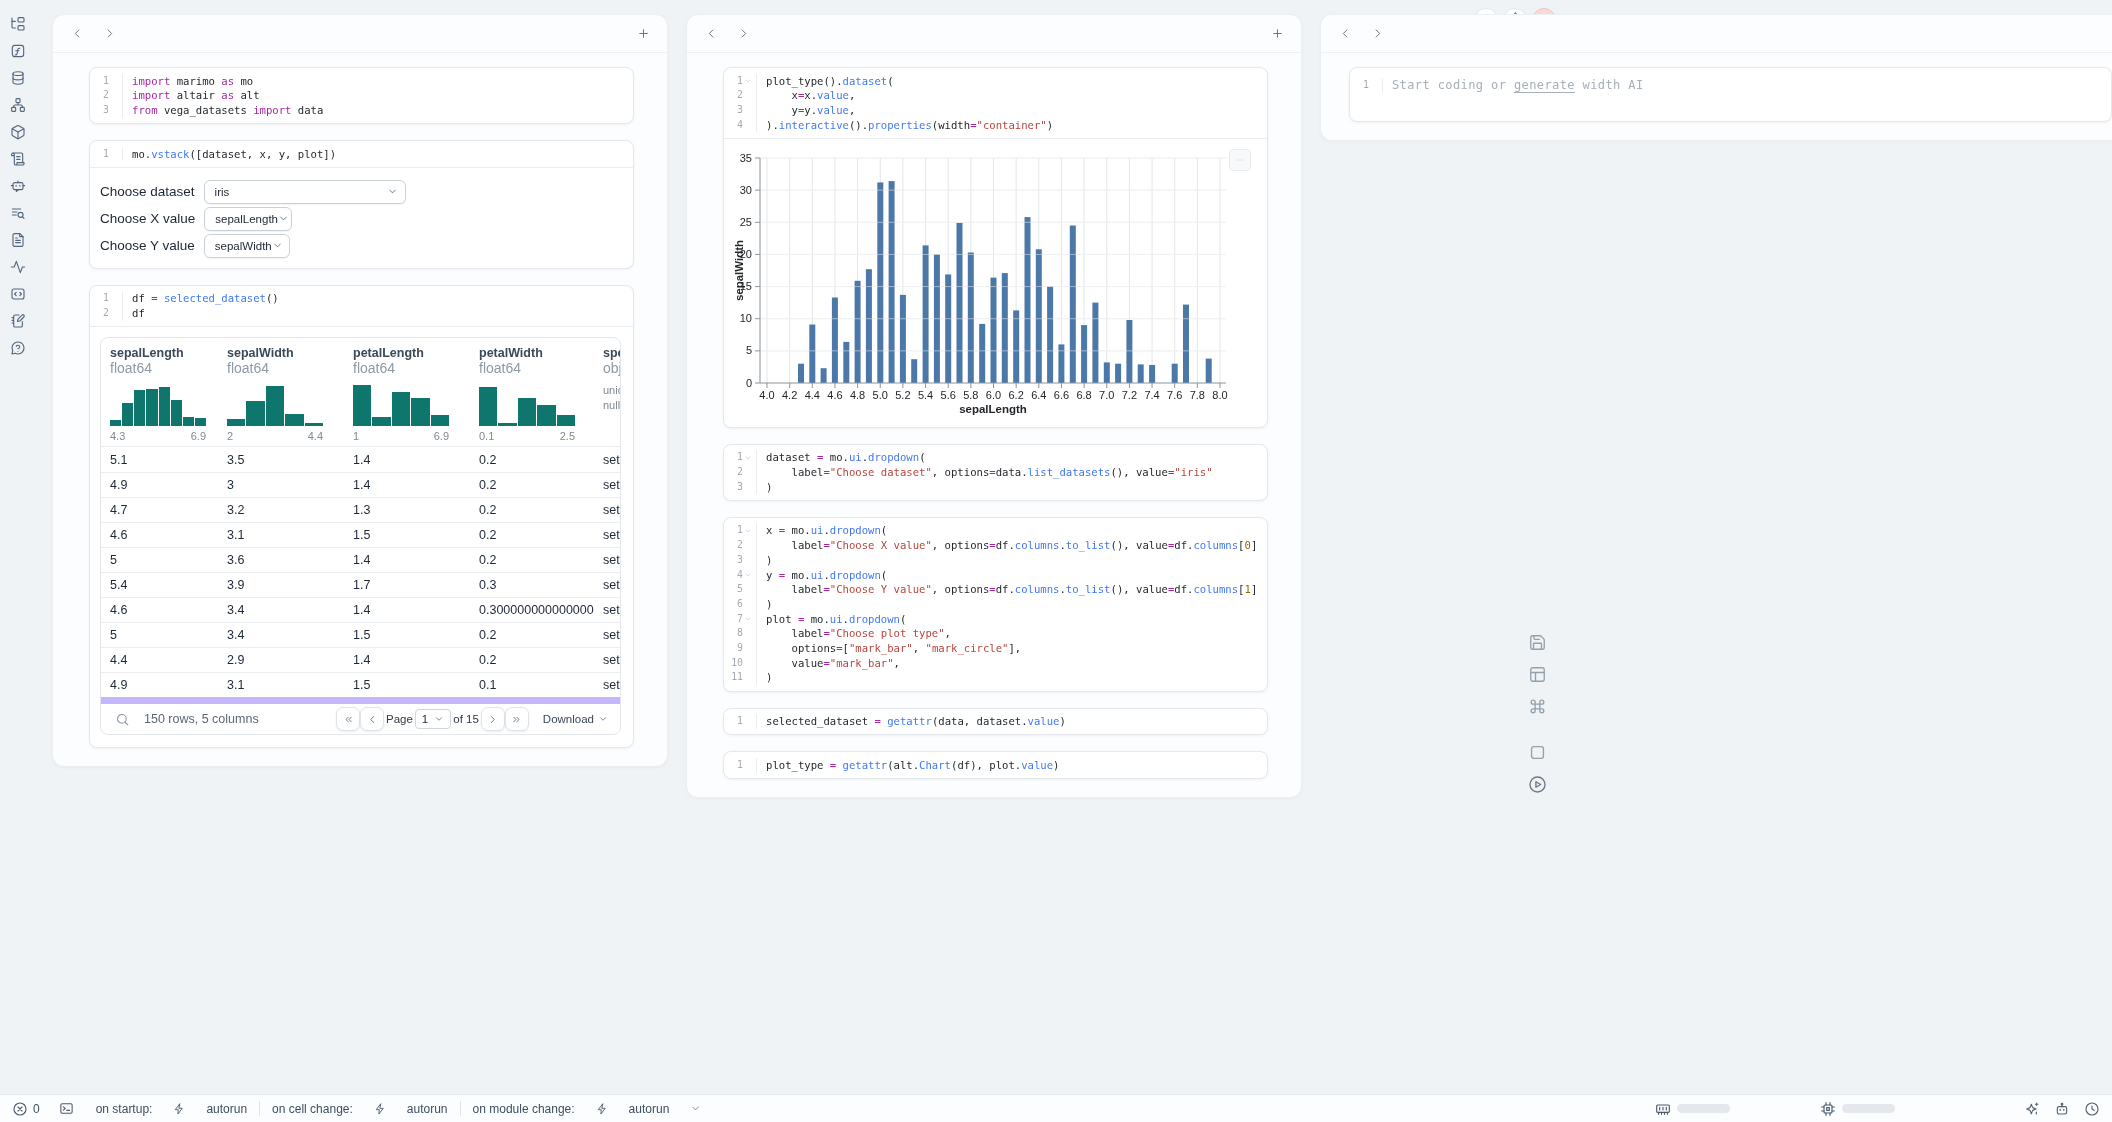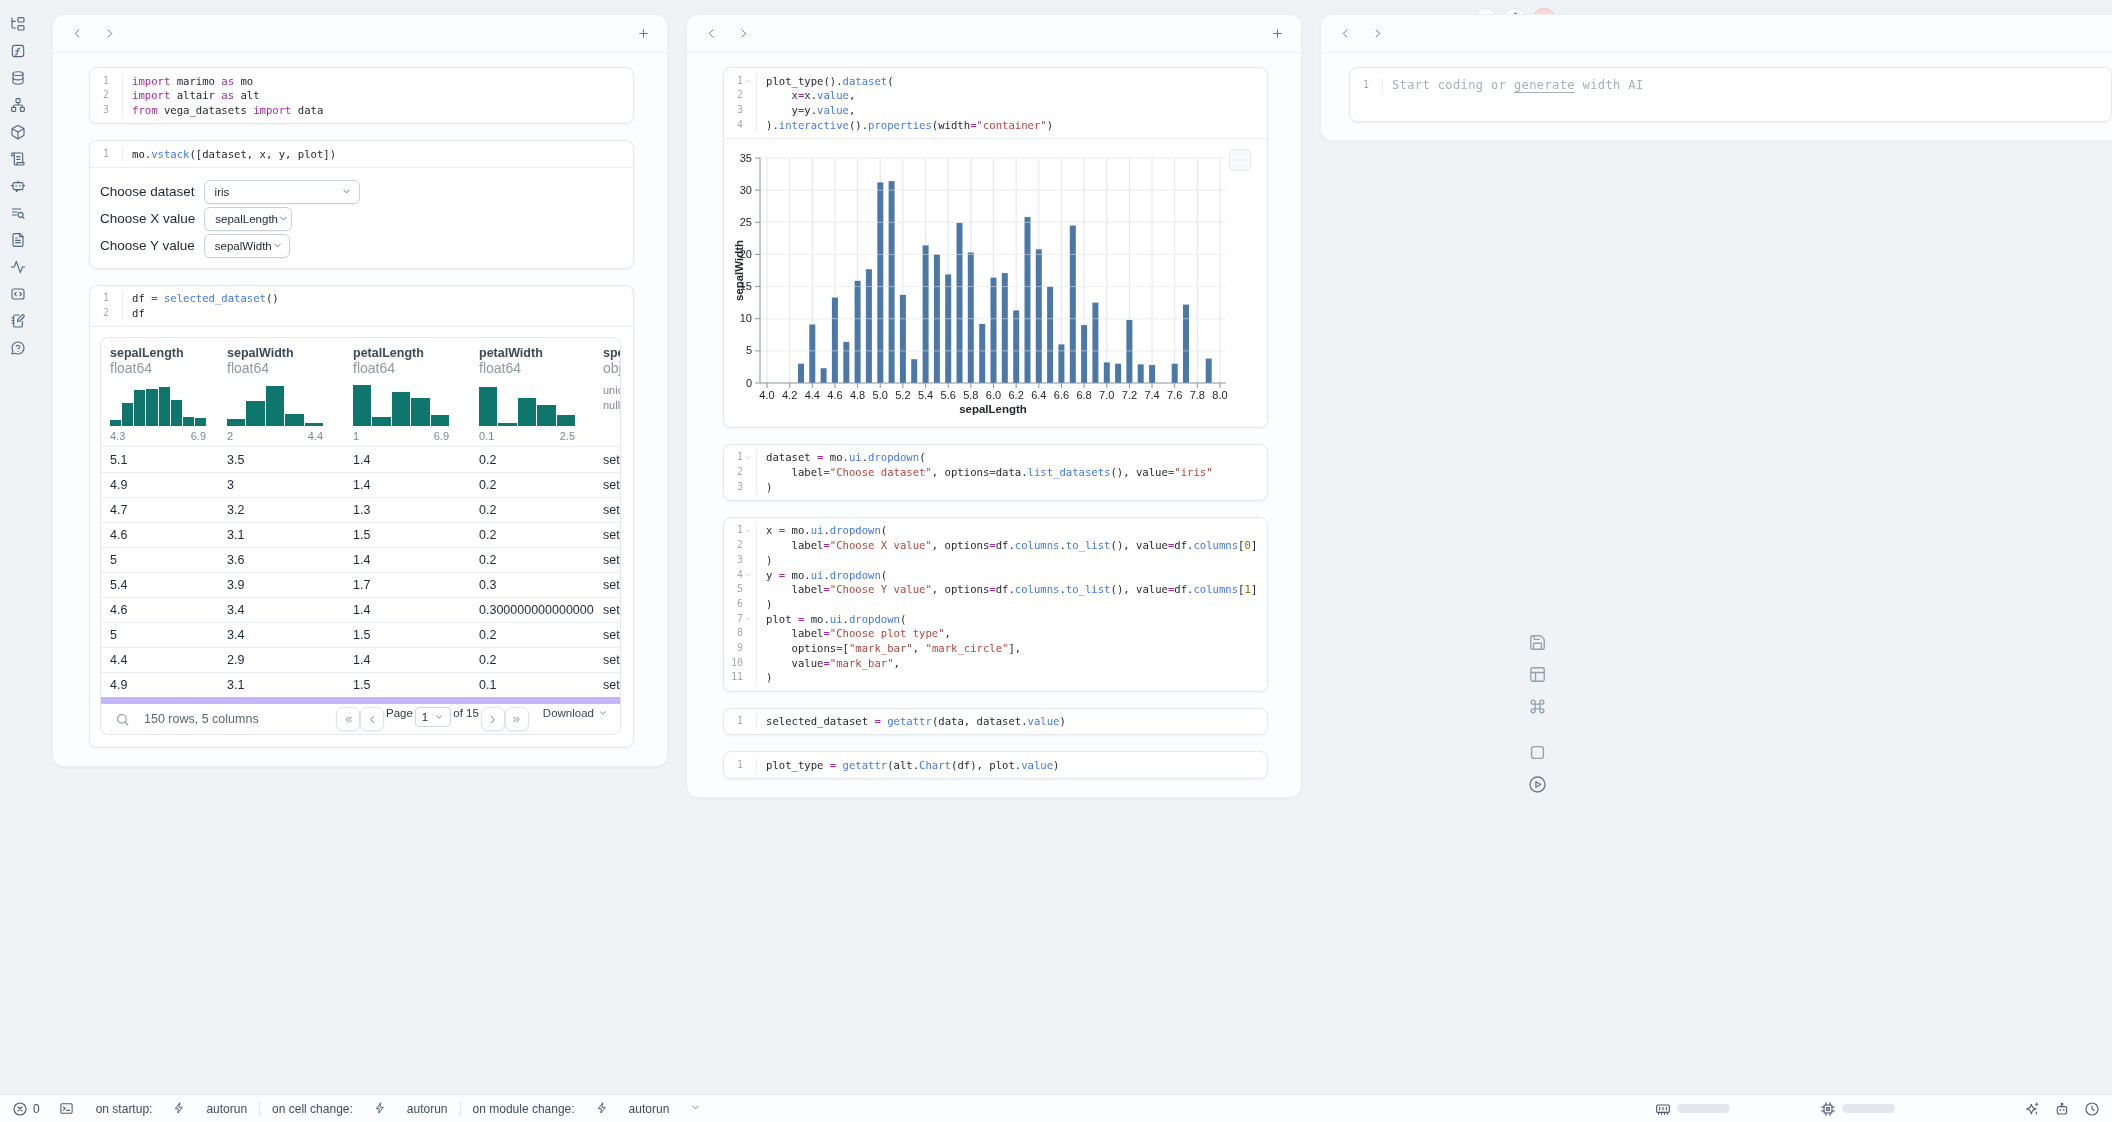--- a/index.html
+++ b/index.html
@@ -56,21 +56,21 @@
   .t-hist i{flex:1;display:block}
   .t-minmax{display:flex;justify-content:space-between;width:96px;font-size:11px;color:#7d8995;margin-top:4px;line-height:12px}
   .t-meta{font-size:11px;color:#7d8995;margin-top:8px;line-height:15px;white-space:nowrap}
   .t-row{height:25px;align-items:center}
   .t-row + .t-row{border-top:1px solid #eaeef2}
   .t-val{font-size:12.5px;color:#1d2838;padding-left:9px;white-space:nowrap;overflow:hidden}
   .t-footer{height:37px;border-top:7px solid #c4b5fd;display:flex;align-items:center;padding:0 12px;gap:8px}
   .t-search{width:15px;height:15px;color:#8a96a3;display:flex;margin-left:2px}
   .t-search svg{width:15px;height:15px}
   .t-summary{font-size:12.5px;color:#5b6774;margin-left:6px}
-  .t-pager{margin-left:auto;display:flex;align-items:flex-start;}
+  .t-pager{margin-left:auto;display:flex;align-items:center;}
   .pg-btn{width:24px;height:24px;border:1px solid #dfe4e9;border-radius:7px;background:#fff;box-shadow:0 1px 2px rgba(16,24,40,.08);color:#475569;display:flex;align-items:center;justify-content:center;cursor:pointer;padding:0}
   .pg-btn svg{width:11px;height:11px}
   .t-foot-label{font-size:11.5px;color:#2f3a46;margin:0 2px}
   .page-select{height:20px;border:1px solid #cfd6dc;border-radius:4px;background:#fff;display:flex;align-items:center;gap:6px;padding:0 6px;font-size:11.5px;color:#1d2733;cursor:pointer}
   .page-select .i,.download .i{width:10px;height:10px;color:#475569;display:flex}
   .page-select .i svg,.download .i svg{width:10px;height:10px}
   .download{display:flex;align-items:center;gap:4px;font-size:11.5px;color:#3c4856;margin-left:14px;cursor:pointer;background:none;border:none;padding:0}
 
   
   .chart-output{position:relative;padding:8px 0 4px 10px}
@@ -88,21 +88,21 @@
   .ft-btn.gap{margin-top:14px}
   .ft-btn.run{color:#6b7884}
 
   
   .status-bar{position:absolute;left:0;bottom:0;width:2112px;height:28px;background:#fcfdfe;border-top:1px solid #e8ebee;display:flex;align-items:center;padding:0 12px;font-size:12px;color:#3e4e61}
   .sb-icon{width:16px;height:16px;display:flex;color:#4a5a6e}
   .sb-icon svg{width:16px;height:16px}
   .sb-item{display:flex;align-items:center;gap:5px;cursor:pointer}
   .sb-terminal{margin-left:16px;width:22px;height:20px;border:none;background:none;color:#4a5a6e;display:flex;align-items:center;justify-content:center;cursor:pointer;padding:0}
   .sb-terminal svg{width:15px;height:15px}
-  .sb-group{display:flex;gap:21px;cursor:pointer;white-space:nowrap}
+  .sb-group{display:flex;align-items:center;gap:21px;cursor:pointer;white-space:nowrap}
   .sb-group .zap{width:12px;height:12px}.sb-group .zap svg{width:12px;height:12px}
   .sb-group .chev{width:11px;height:11px;color:#5b6b7c}.sb-group .chev svg{width:11px;height:11px}
   .sb-divider{width:1px;height:15px;background:#dfe4e9;margin:0 12px}
   .sb-lead{margin-left:18px}
   .sb-right{margin-left:auto;display:flex;align-items:center}
   .gauge{display:flex;align-items:center;gap:6px}
   .gauge-bar{width:53px;height:9px;border-radius:5px;background:#e4e8ec;overflow:hidden}
   .gauge-fill{height:100%;border-radius:5px;background:#1a73e8}
   .sb-right .sb-btn{border:none;background:none;padding:0;color:#55636f;width:17px;height:17px;display:flex;align-items:center;justify-content:center;cursor:pointer}
   .sb-right .sb-btn svg{width:16px;height:16px}
@@ -311,21 +311,21 @@
                   <span>1</span>
                   <span class="fold"></span>
                 </span>
                 <div class="code-text"><span>mo.</span><span class="tk-f">vstack</span><span>([dataset, x, y, plot])</span></div>
               </div>
             </div>
             <div class="cell-output">
               <div class="controls">
                 <div class="control-row">
                   <span class="control-label">Choose dataset</span>
-                  <div class="mo-select" style="width: 156px;">
+                  <div class="mo-select" style="width: 202px;">
                     <span>iris</span>
                     <span class="i" style="display: flex;">
                       <svg viewBox="0 0 24 24" fill="none" stroke="currentColor" stroke-width="1.7" stroke-linecap="round" stroke-linejoin="round">
                         <path d="m6 9 6 6 6-6"></path>
                       </svg>
                     </span>
                   </div>
                 </div>
                 <div class="control-row">
                   <span class="control-label">Choose X value</span>

